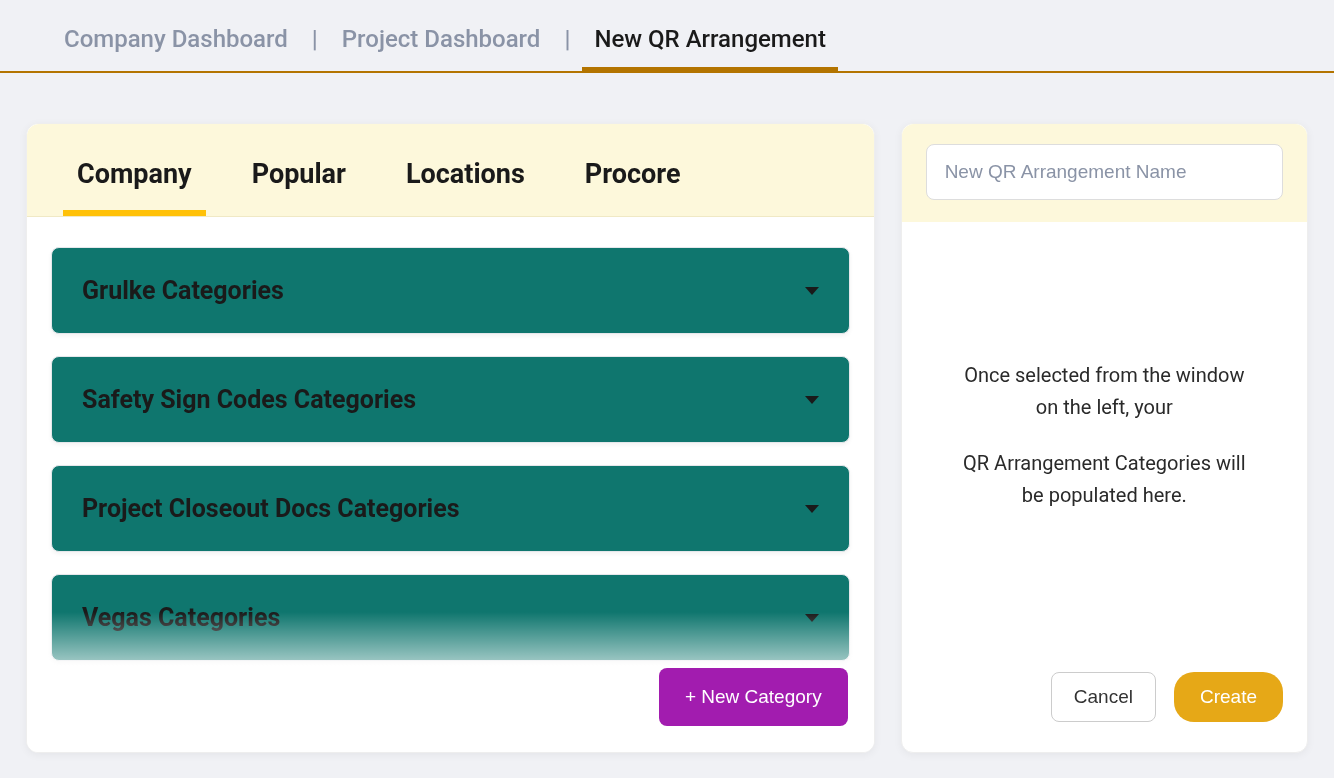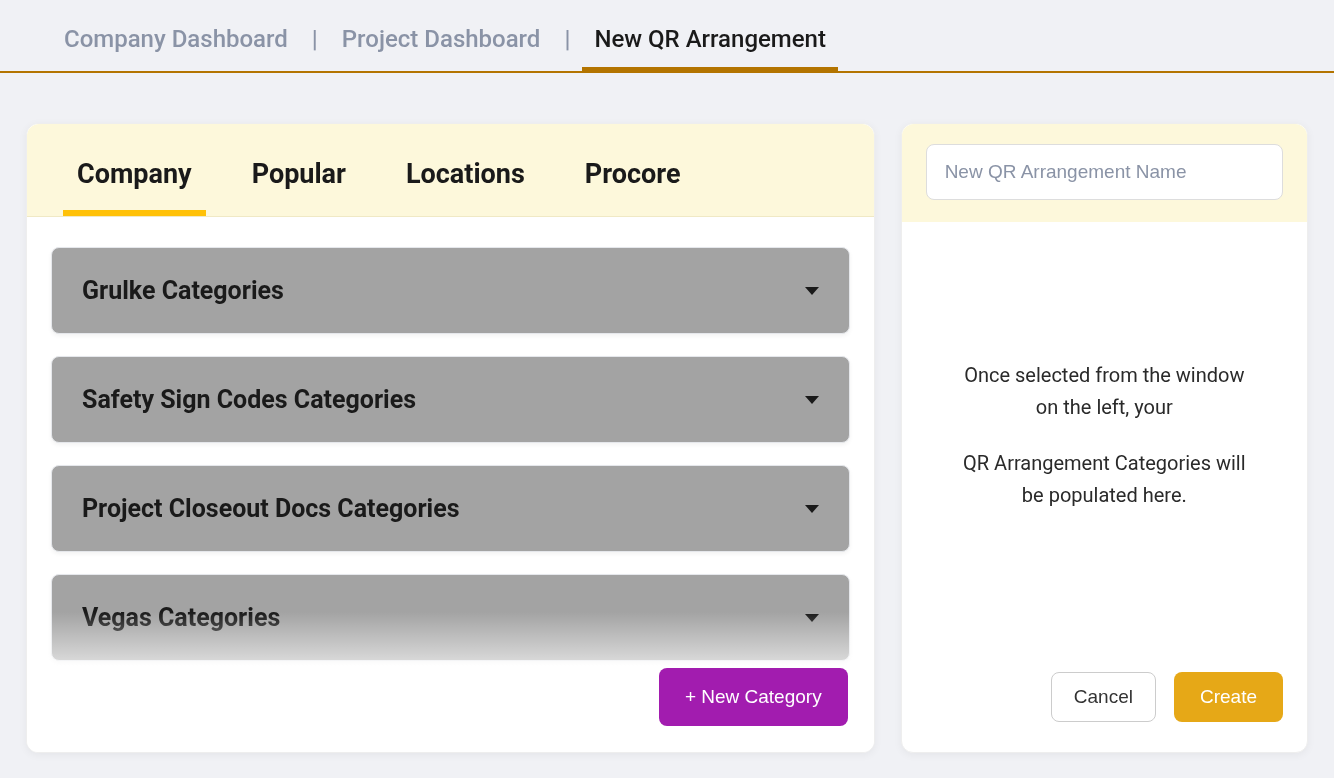--- a/index.html
+++ b/index.html
@@ -88,21 +88,21 @@
       bottom: 0;
       height: 6px;
       background: #ffc107;
     }
     .category-list {
       flex: 1;
       overflow-y: hidden;
       padding: 30px 24px 0 24px;
     }
     .category-item {
-      background: #a3a3a3;
+      background: #0f766e;
       border: 1px solid #e5e7eb;
       border-radius: 8px;
       padding: 28px 30px;
       margin-bottom: 22px;
       display: flex;
       justify-content: space-between;
       align-items: center;
       box-shadow: 0 2px 4px rgba(0,0,0,0.05);
       cursor: pointer;
       gap: 32px;
@@ -194,21 +194,21 @@
       border: 1px solid #ccc;
       border-radius: 8px;
       padding: 8px 22px;
       font-size: 19px;
       cursor: pointer;
     }
     .btn-create {
       background: #e6a817;
       color: #fff;
       border: none;
-      border-radius: 8px;
+      border-radius: 20px;
       padding: 14px 26px;
       font-size: 19px;
       cursor: pointer;
     }
     .fade-overlay {
       position: absolute;
       bottom: 0;
       left: 0;
       right: 0;
       height: 140px;

